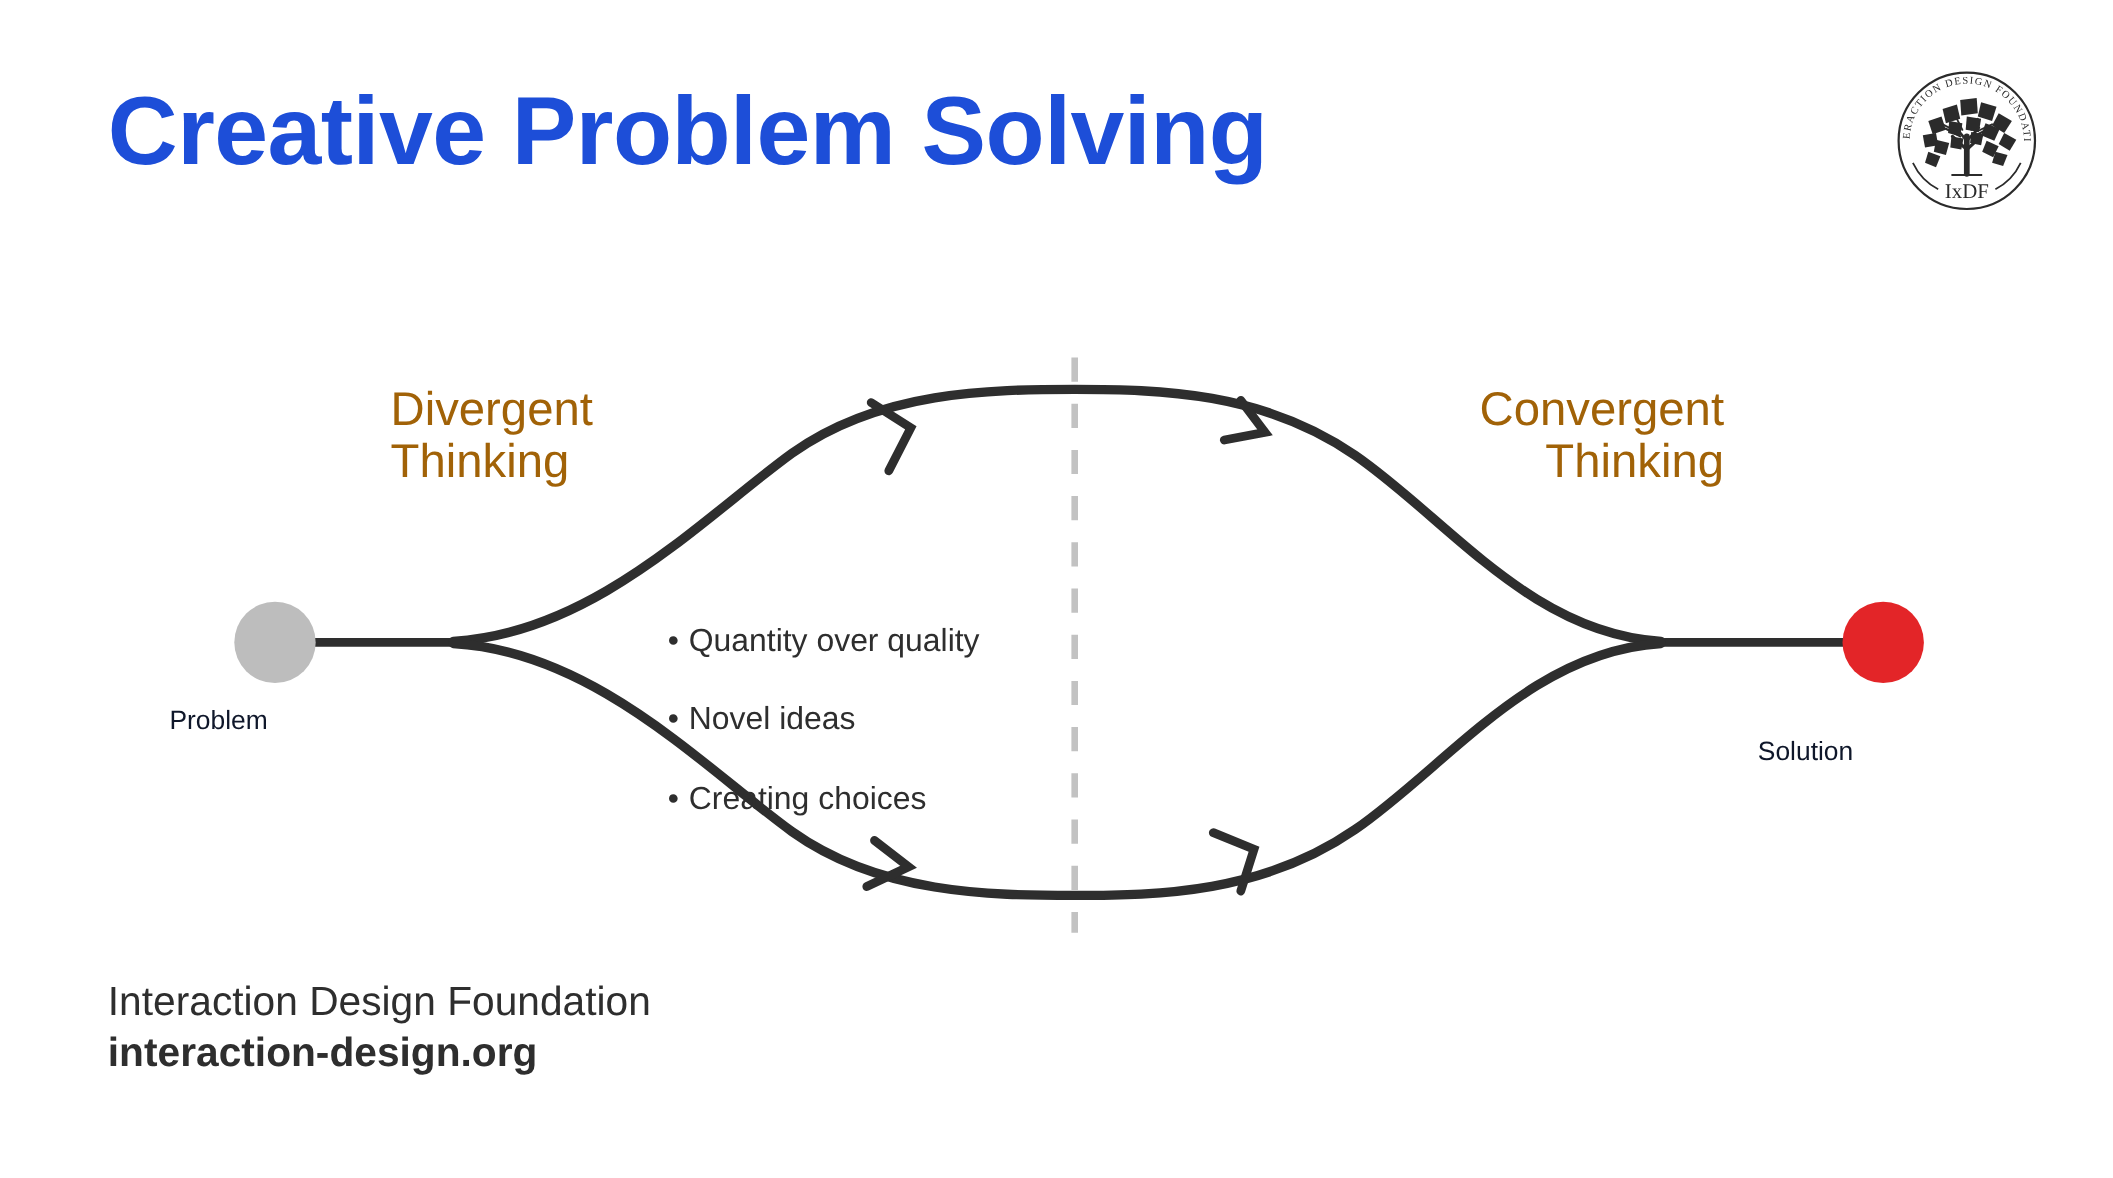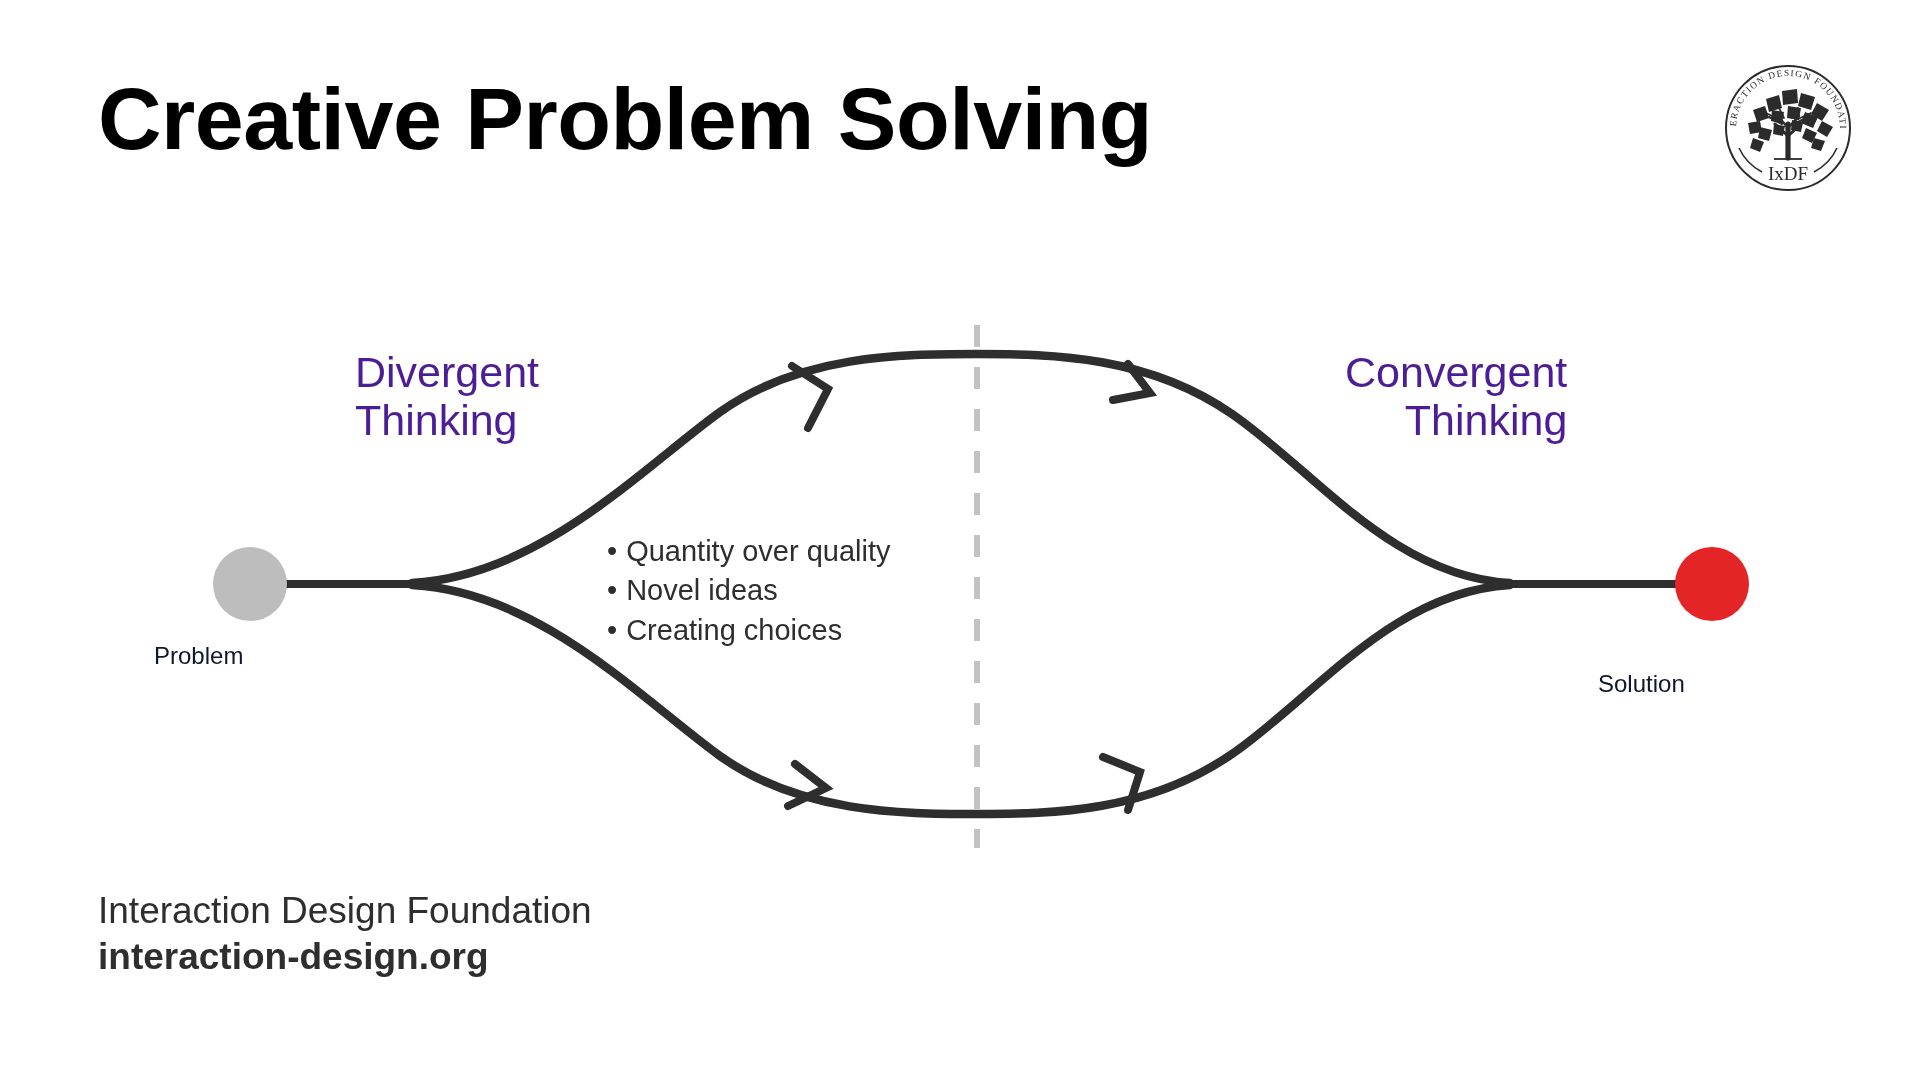--- a/index.html
+++ b/index.html
@@ -19,21 +19,21 @@
     overflow: hidden;
   }
 
   
   #title {
     position: absolute;
     left: 98px;
     top: 75px;
     font-size: 88px;
     font-weight: bold;
-    color: #000000;
+    color: #1d4ed8;
     letter-spacing: -0.5px;
     line-height: 1.0;
     white-space: nowrap;
   }
 
   
   #logo {
     position: absolute;
     left: 1722px;
     top: 62px;
@@ -48,35 +48,35 @@
     top: 0;
     width: 1921px;
     height: 1071px;
   }
 
   
   .phase-label {
     position: absolute;
     font-size: 43px;
     font-weight: normal;
-    color: #4c1d95;
+    color: #a16207;
     line-height: 1.12;
     white-space: pre-line;
   }
   #phase-left  { left: 355px; top: 348px; text-align: left; }
   #phase-right { left: 1345px; top: 348px; text-align: right; }
 
   
   .bullets {
     position: absolute;
     font-size: 29px;
     color: #2e2e2e;
     line-height: 1.36;
   }
-  .bullets .bullet-row { white-space: nowrap; }
+  .bullets .bullet-row { white-space: nowrap; margin-top: 32px; }
   .bullets .dot { margin-right: 9px; }
   #bullets-left  { left: 607px; top: 532px; }
   #bullets-right { left: 1050px; top: 532px; }
 
   
   .endpoint-label {
     position: absolute;
     font-size: 24px;
     font-weight: normal;
     color: #0f172a;

